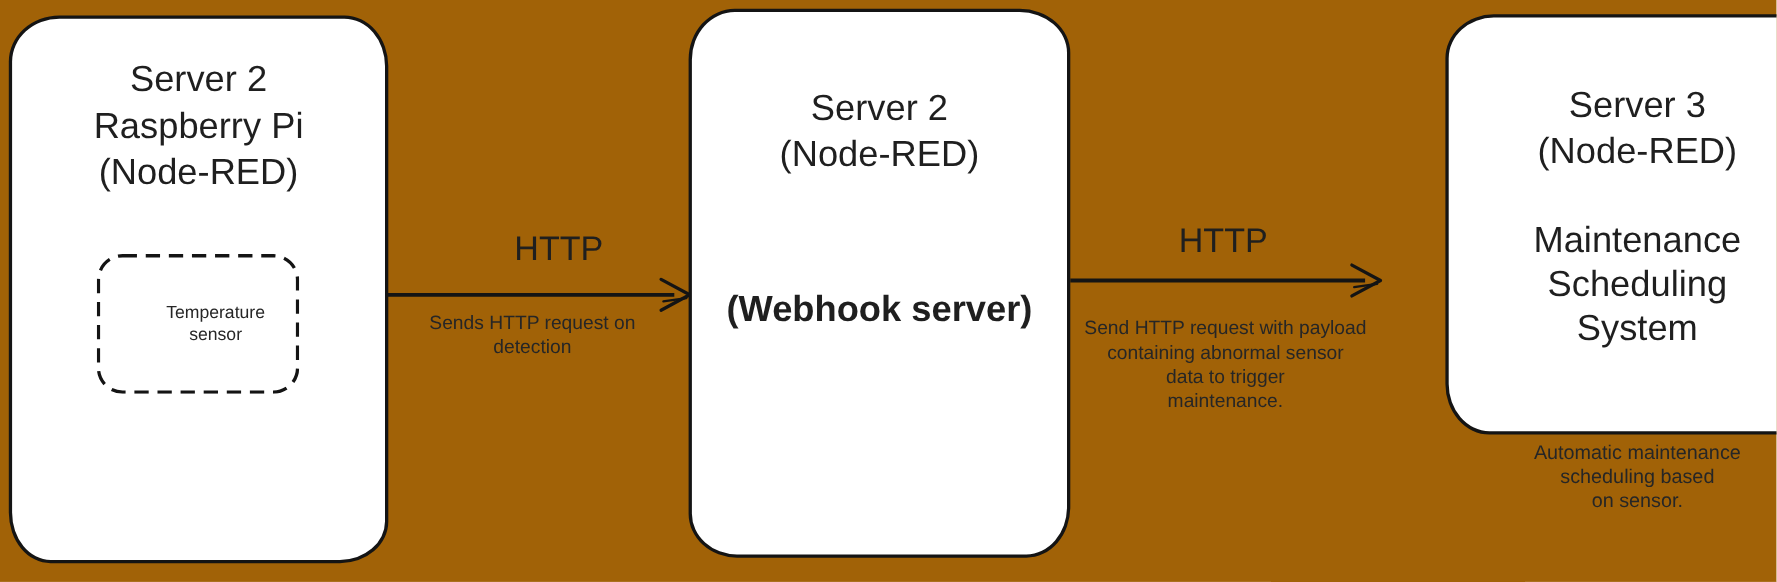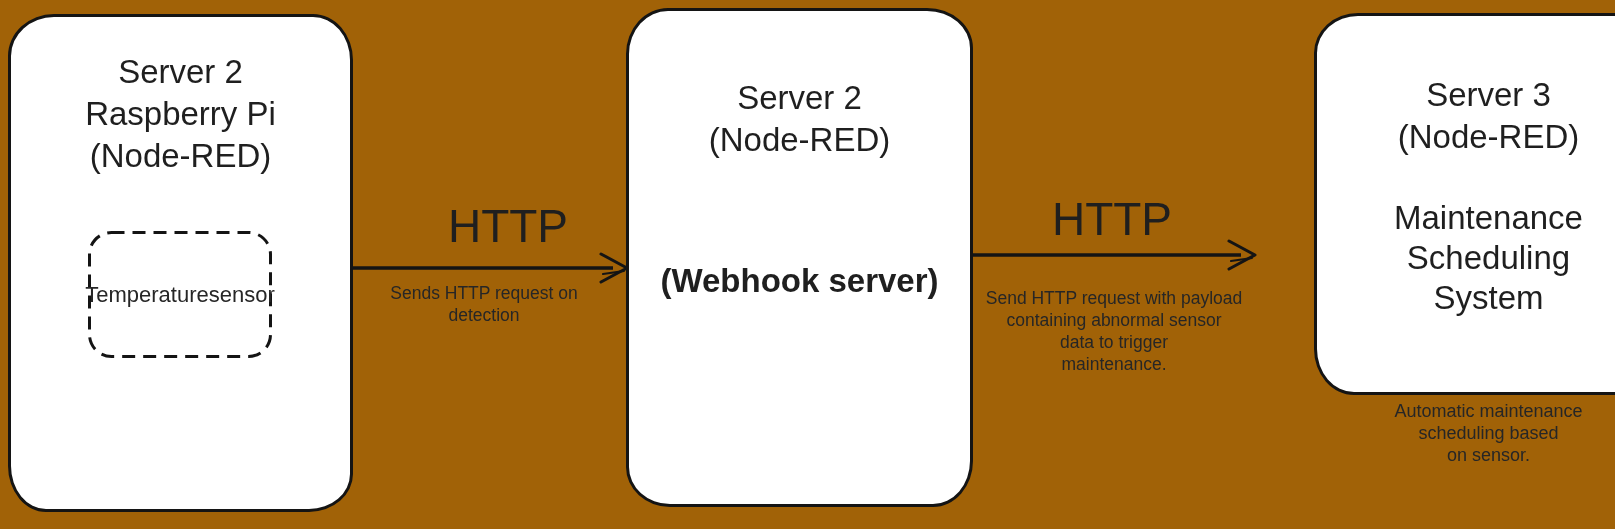--- a/index.html
+++ b/index.html
@@ -41,31 +41,31 @@
   #node-webhook .subtitle { top: 249px; font-size: 33px; line-height: 42px; font-weight: bold; }
   #node-maint .system-name { top: 182px; font-size: 33px; line-height: 40px; }
   #node-maint .node-caption { top: 384px; font-size: 18px; line-height: 22px; color: #262626; }
   
   .sensor {
     position: absolute; left: 77px; top: 214px;
     width: 184px; height: 127px;
   }
   .sensor svg { position: absolute; left: 0; top: 0; }
   .sensor-label {
-    position: absolute; left: 0; top: 0; width: 100%; height: 100%;
-    display: flex; flex-direction: row; justify-content: center; align-items: center;
-    font-size: 22px; line-height: 20px; text-align: center; color: #262626;
+    position: absolute; left: 16px; top: 0; width: 100%; height: 100%;
+    display: flex; flex-direction: column; justify-content: center; align-items: center;
+    font-size: 16px; line-height: 20px; text-align: center; color: #262626;
   }
   
   .edge-svg { position: absolute; overflow: visible; }
   #edge1-svg { left: 351px; top: 240px; }
   #edge2-svg { left: 973px; top: 227px; }
   .edge-label {
     position: absolute; transform: translateX(-50%);
-    font-size: 46px; line-height: 40px; white-space: nowrap; text-align: center;
+    font-size: 31px; line-height: 40px; white-space: nowrap; text-align: center;
   }
   #edge1-label { left: 508px; top: 206px; }
   #edge2-label { left: 1112px; top: 199px; }
   .edge-caption {
     position: absolute; transform: translateX(-50%);
     text-align: center; font-size: 17.5px; line-height: 22px; color: #262626;
   }
   #edge1-caption { left: 484px; top: 282px; width: 300px; }
   #edge2-caption { left: 1114px; top: 287px; width: 330px; }
 </style>

